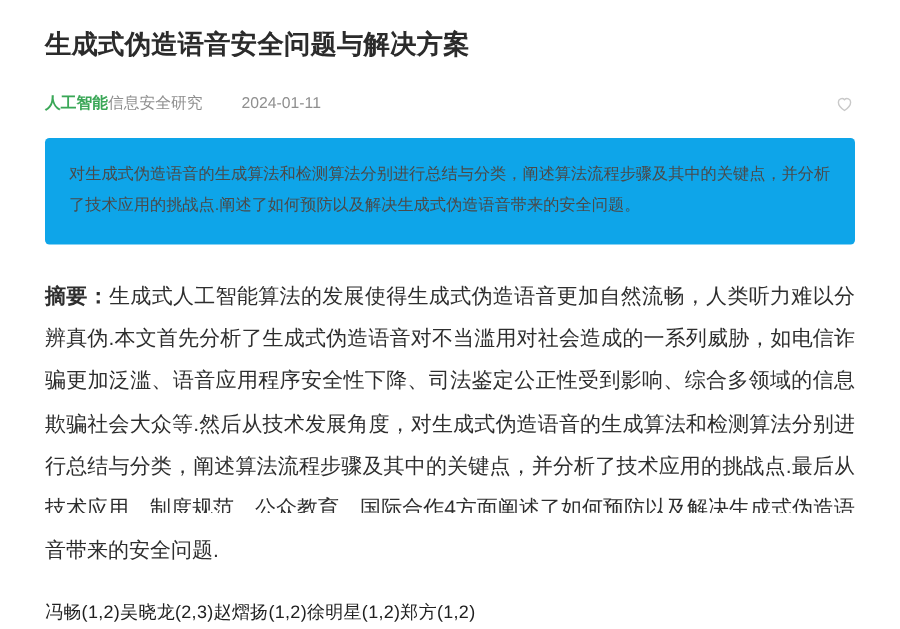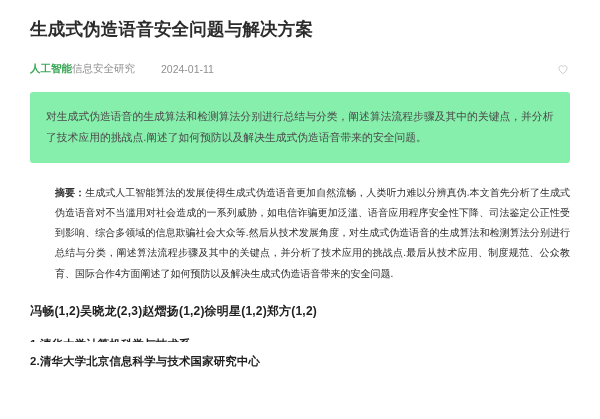--- a/index.html
+++ b/index.html
@@ -63,42 +63,41 @@
   }
   .heart-icon {
     width: 14px;
     height: 14px;
     color: #c9c9c9;
     display: inline-block;
     line-height: 0;
     cursor: pointer;
   }
   .summary-box {
-    background: #86efac;
+    background: #0ea5e9;
     border-radius: 3px;
     padding: 14px 16px 14px 16px;
     font-size: 10.8px;
     line-height: 2.0;
     color: #4a4a4a;
     margin-bottom: 20px;
   }
   .abstract {
-    font-size: 10px;
+    font-size: 14px;
     line-height: 2.02;
     color: #2e2e2e;
     text-align: justify;
     margin-bottom: 18px;
-    margin-left: 25px;
   }
   .abstract b {
     font-weight: bold;
   }
   .authors {
     font-size: 12px;
-    font-weight: bold;
+    font-weight: normal;
     color: #1f1f1f;
     line-height: 1.5;
     margin-bottom: 16px;
     letter-spacing: 0.2px;
   }
   .affil {
     font-size: 11.4px;
     font-weight: bold;
     color: #1f1f1f;
     line-height: 1.5;

